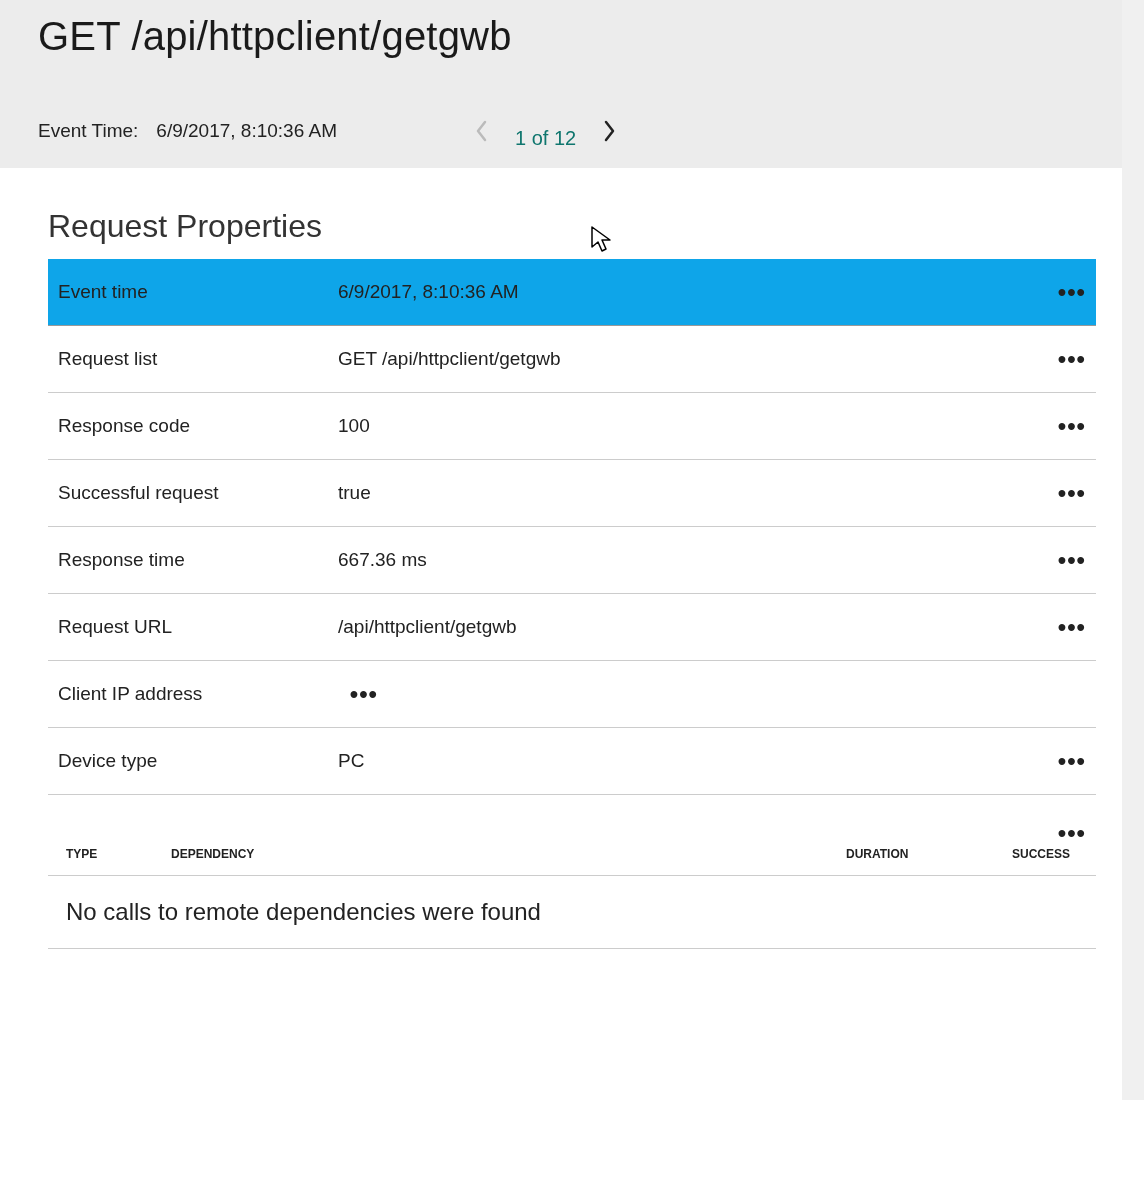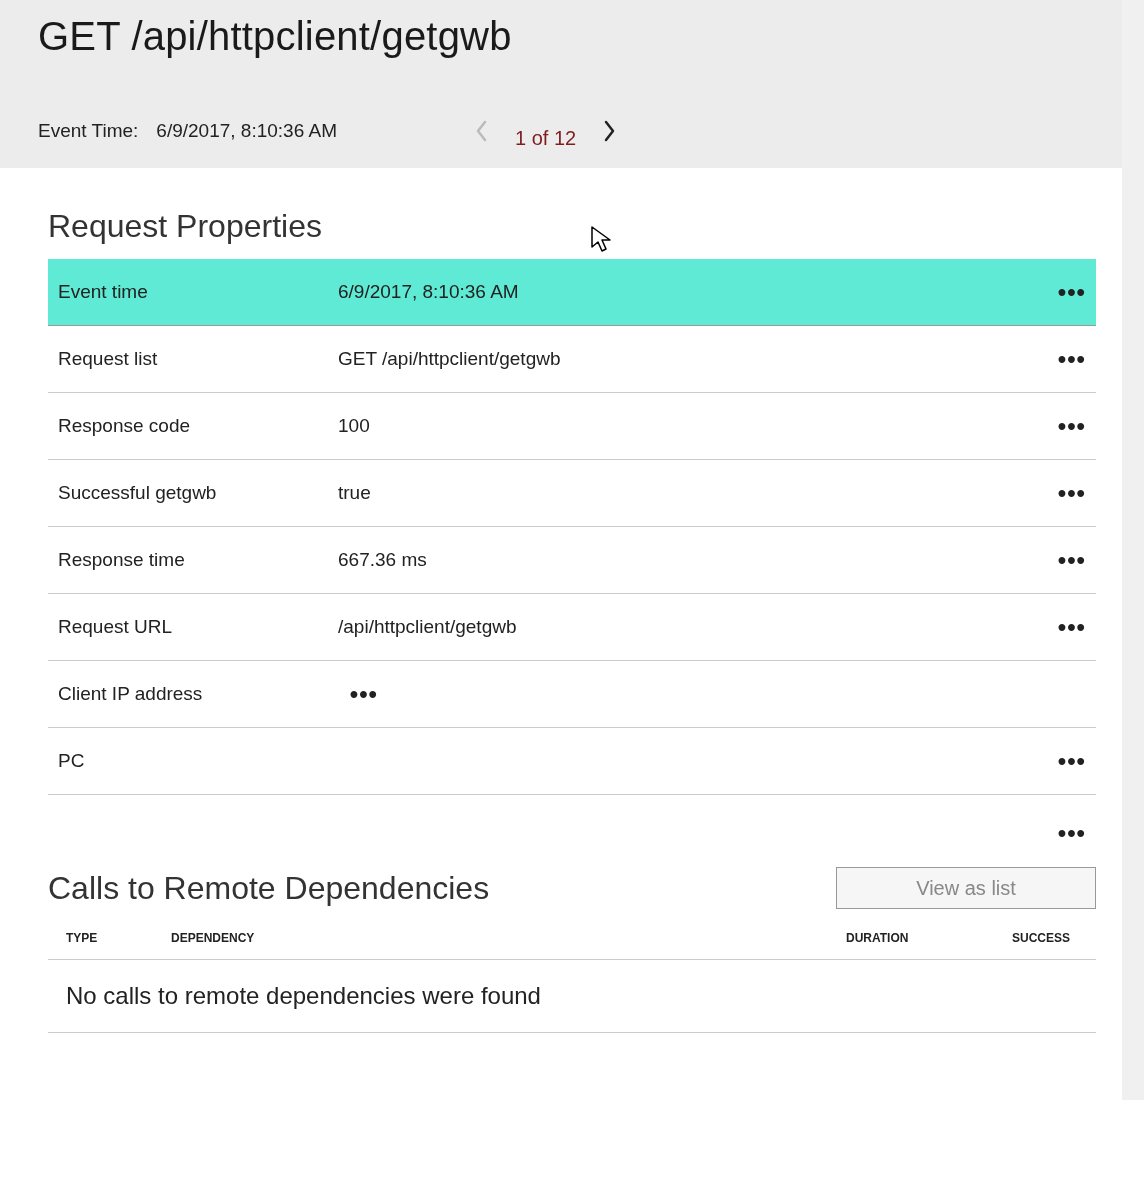--- a/index.html
+++ b/index.html
@@ -42,41 +42,41 @@
     .pager-arrow {
       width: 26px;
       height: 26px;
       display: flex;
       align-items: center;
       justify-content: center;
       cursor: pointer;
       color: #444;
     }
     .pager-arrow.disabled { color: #bbb; cursor: default; }
-    .pager-text { font-size: 20px; color: #7f1d1d; margin-top: 16px; }
+    .pager-text { font-size: 20px; color: #0f766e; margin-top: 16px; }
     .content {
       padding: 40px 48px 0 48px;
       background: #fff;
     }
     .section-title {
       font-size: 32px;
       font-weight: 300;
       color: #333;
       margin-bottom: 14px;
     }
     .prop-table { width: 100%; }
     .prop-row {
       display: flex;
       align-items: center;
       height: 67px;
       border-bottom: 1px solid #ccc;
       padding: 0 10px 0 10px;
     }
     .prop-row.selected {
-      background: #5eead4;
+      background: #0ea5e9;
       border-bottom: 1px solid #999;
     }
     .prop-label {
       width: 280px;
       font-size: 19px;
       color: #222;
       flex-shrink: 0;
     }
     .prop-value {
       flex: 1;
@@ -188,52 +188,49 @@
         <div class="prop-label">Request list</div>
         <div class="prop-value">GET /api/httpclient/getgwb</div>
         <div class="ellipsis">•••</div>
       </div>
       <div class="prop-row">
         <div class="prop-label">Response code</div>
         <div class="prop-value">100</div>
         <div class="ellipsis">•••</div>
       </div>
       <div class="prop-row">
-        <div class="prop-label">Successful getgwb</div>
+        <div class="prop-label">Successful request</div>
         <div class="prop-value">true</div>
         <div class="ellipsis">•••</div>
       </div>
       <div class="prop-row">
         <div class="prop-label">Response time</div>
         <div class="prop-value">667.36 ms</div>
         <div class="ellipsis">•••</div>
       </div>
       <div class="prop-row">
         <div class="prop-label">Request URL</div>
         <div class="prop-value">/api/httpclient/getgwb</div>
         <div class="ellipsis">•••</div>
       </div>
       <div class="prop-row">
         <div class="prop-label">Client IP address</div>
         <div class="ellipsis">•••</div>
       </div>
       <div class="prop-row">
+        <div class="prop-label">Device type</div>
         <div class="prop-value">PC</div>
         <div class="ellipsis">•••</div>
       </div>
     </div>
 
   <div class="trailing-ellipsis-row">
     <span class="ellipsis">•••</span>
   </div>
 
-  <div class="deps-header-row">
-    <h2 class="section-title" style="margin-bottom:0;">Calls to Remote Dependencies</h2>
-    <button class="view-as-list-btn">View as list</button>
-  </div>
 
   <div class="deps-columns">
     <div class="col-type">TYPE</div>
     <div class="col-dep">DEPENDENCY</div>
     <div class="col-duration">DURATION</div>
     <div class="col-success">SUCCESS</div>
   </div>
 
   <div class="deps-empty-row">No calls to remote dependencies were found</div>
 </div>

